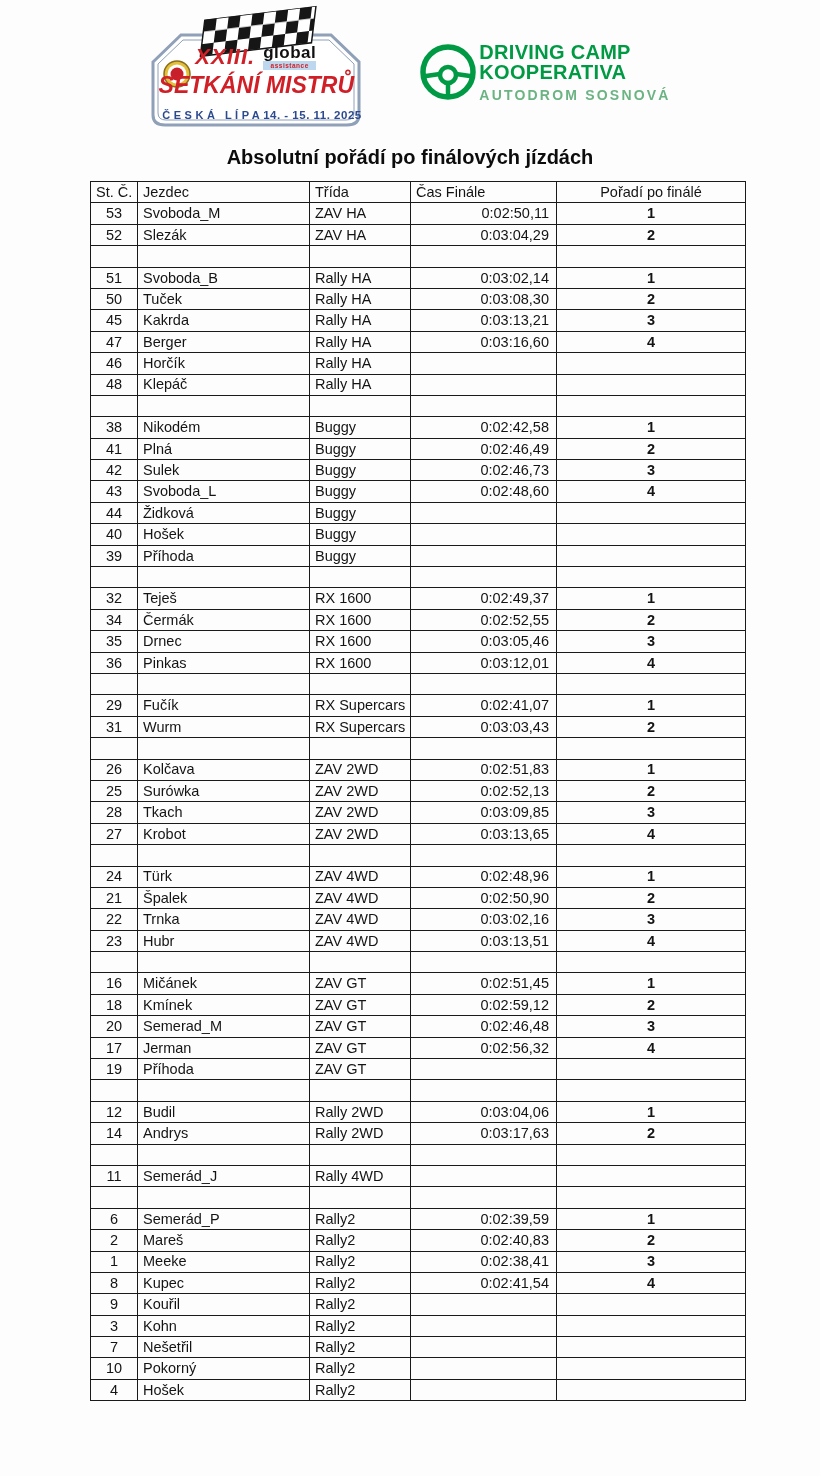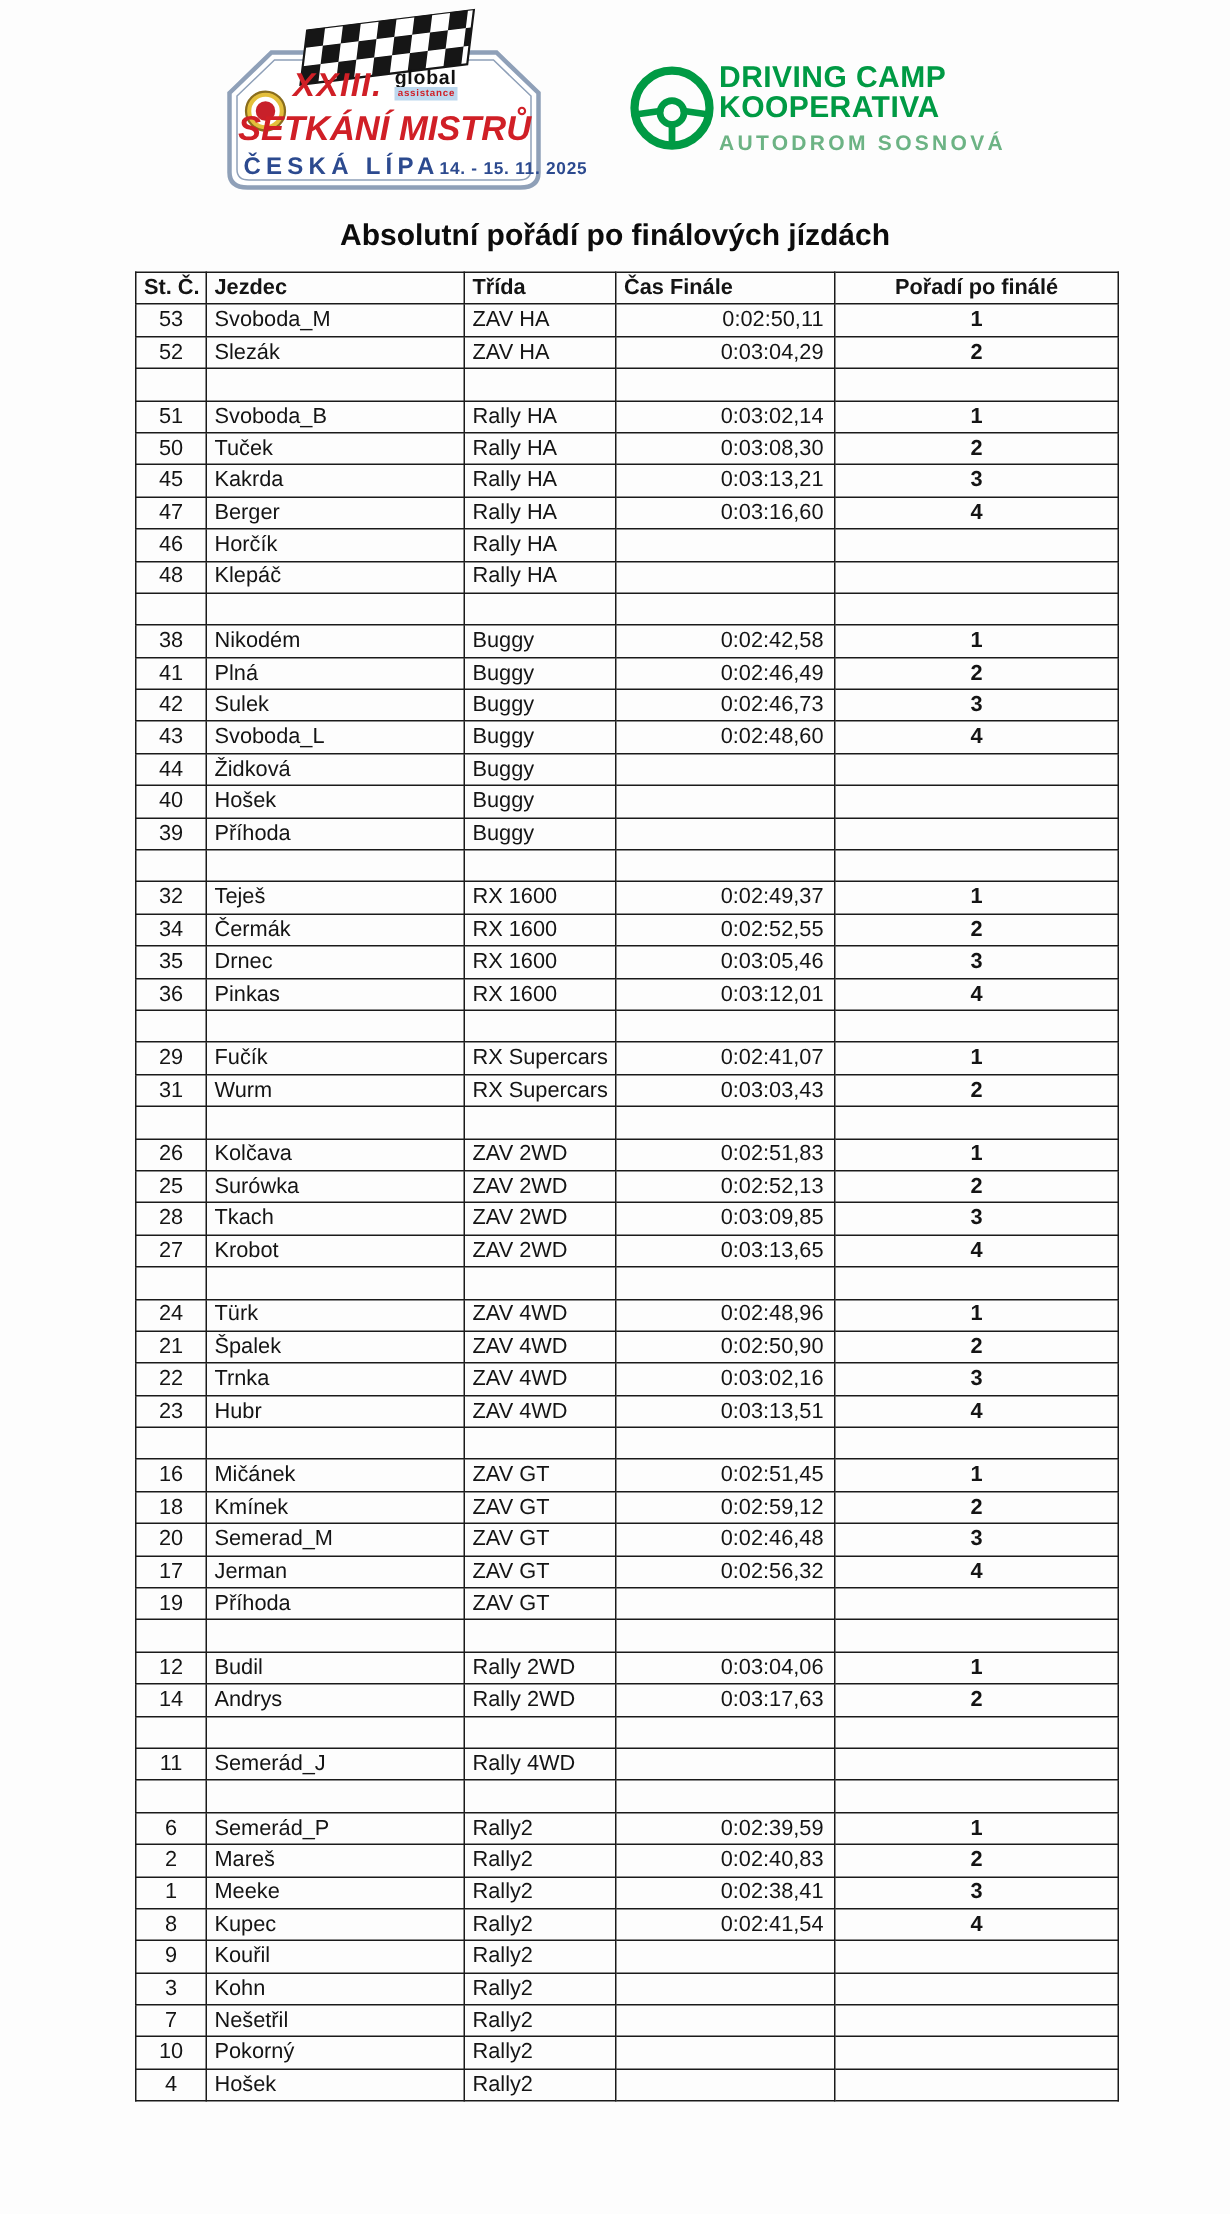--- a/index.html
+++ b/index.html
@@ -27,36 +27,36 @@
   .plate-text { position:absolute; left:0; bottom:0; width:214px; height:100px; z-index:3; }
   .plate-line1 {
     position:absolute; top:16px; left:46px;
     display:flex; align-items:flex-start; gap:8px; white-space:nowrap;
   }
   .plate-edition {
     font-size:22px; font-weight:bold; font-style:italic; color:#d01f26;
     letter-spacing:1px;
   }
   .plate-global { display:flex; flex-direction:column; align-items:stretch; margin-top:2px; }
-  .plate-global-word { font-size:13px; font-weight:800; color:#101010; line-height:0.85; letter-spacing:0.5px; }
+  .plate-global-word { font-size:17px; font-weight:800; color:#101010; line-height:0.85; letter-spacing:0.5px; }
   .plate-global-sub {
     background:#bcd7ee; color:#d01f26; font-size:6.5px; font-weight:bold;
     text-align:center; padding:1px 2px; margin-top:1px; letter-spacing:0.5px;
   }
   .plate-line2 {
     position:absolute; top:44px; left:0; width:100%;
     text-align:center; font-size:23px; font-weight:bold; font-style:italic;
     color:#d01f26; letter-spacing:0px; white-space:nowrap;
   }
   .plate-line3 {
     position:absolute; bottom:7px; left:13px; right:13px;
     display:flex; justify-content:space-between; align-items:baseline;
     color:#2c4a8f; font-weight:bold; white-space:nowrap;
   }
-  .plate-location { font-size:16px; letter-spacing:3.5px; }
+  .plate-location { font-size:11px; letter-spacing:3.5px; }
   .plate-date { font-size:11.5px; letter-spacing:0.5px; }
 
   
   .dc-logo { display:flex; align-items:center; }
   .dc-text { display:flex; flex-direction:column; line-height:1.02; }
   .dc-line1, .dc-line2 { font-size:20px; font-weight:800; color:#009a44; letter-spacing:0.3px; }
   .dc-line3 { font-size:14px; font-weight:bold; color:#6cb384; letter-spacing:2.2px; margin-top:5px; }
 
   
   .doc-title {
@@ -68,21 +68,21 @@
   table.results {
     border-collapse:collapse; table-layout:fixed;
     margin-left:90px; width:655px;
   }
   .results th, .results td {
     border:1.6px solid #1a1a1a;
     height:20.4px; padding:0 5px;
     font-size:14.5px; line-height:1;
     overflow:hidden; white-space:nowrap;
   }
-  .results th { font-weight:bold; text-align:left; }
+  .results th { font-weight:normal; text-align:left; }
   .results th.h-rank { text-align:center; }
   .results td.c-num  { text-align:center; }
   .results td.c-name { text-align:left; }
   .results td.c-class{ text-align:left; }
   .results td.c-time { text-align:right; padding-right:7px; }
   .results td.c-rank { text-align:center; font-weight:bold; }
 </style>
 </head>
 <body>
 

